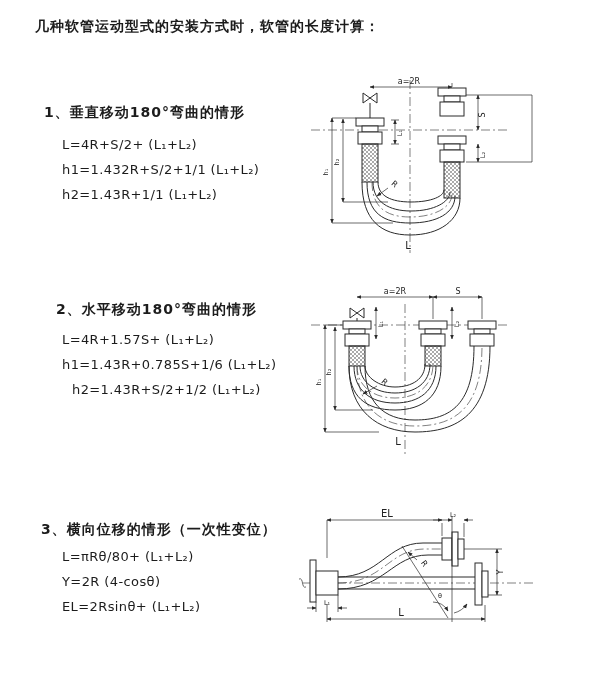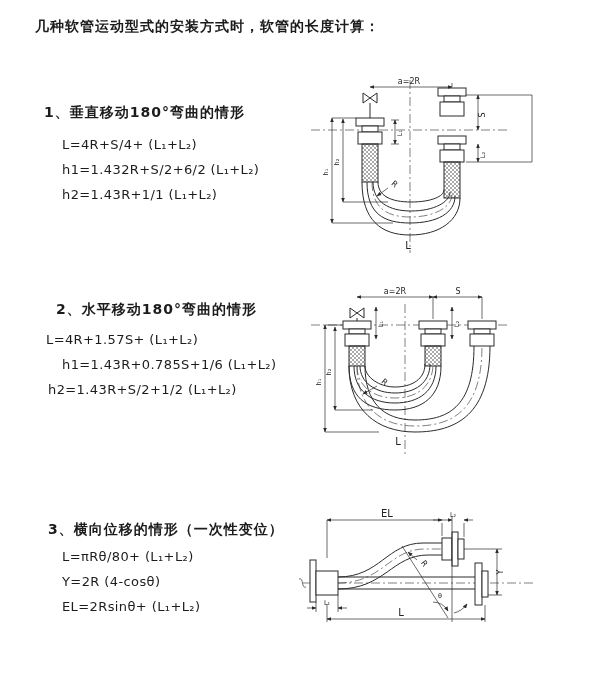--- a/index.html
+++ b/index.html
@@ -24,30 +24,30 @@
   svg .dlab{font-family:"DejaVu Sans",sans-serif;font-size:8px;fill:#222;}
   svg .dlab.small{font-size:6.5px;}
   svg .dlab.big{font-size:10px;}
 </style>
 </head>
 <body>
 
 <div class="abs title">几种软管运动型式的安装方式时，软管的长度计算：</div>
 
 <div class="abs sec-heading" style="left:44px;top:104px">1、垂直移动180°弯曲的情形</div>
-<div class="abs formula" style="left:62px;top:137px">L=4R+S/4+ (L₁+L₂)</div>
-<div class="abs formula" style="left:62px;top:162px">h1=1.432R+S/2+6/2 (L₁+L₂)</div>
+<div class="abs formula" style="left:62px;top:137px">L=4R+S/2+ (L₁+L₂)</div>
+<div class="abs formula" style="left:62px;top:162px">h1=1.432R+S/2+1/1 (L₁+L₂)</div>
 <div class="abs formula" style="left:62px;top:187px">h2=1.43R+1/1 (L₁+L₂)</div>
 
 <div class="abs sec-heading" style="left:56px;top:301px">2、水平移动180°弯曲的情形</div>
-<div class="abs formula" style="left:46px;top:332px">L=4R+1.57S+ (L₁+L₂)</div>
+<div class="abs formula" style="left:62px;top:332px">L=4R+1.57S+ (L₁+L₂)</div>
 <div class="abs formula" style="left:62px;top:357px">h1=1.43R+0.785S+1/6 (L₁+L₂)</div>
-<div class="abs formula" style="left:48px;top:382px">h2=1.43R+S/2+1/2 (L₁+L₂)</div>
-
-<div class="abs sec-heading" style="left:48px;top:521px">3、横向位移的情形（一次性变位）</div>
+<div class="abs formula" style="left:72px;top:382px">h2=1.43R+S/2+1/2 (L₁+L₂)</div>
+
+<div class="abs sec-heading" style="left:41px;top:521px">3、横向位移的情形（一次性变位）</div>
 <div class="abs formula" style="left:62px;top:549px">L=πRθ/80+ (L₁+L₂)</div>
 <div class="abs formula" style="left:62px;top:574px">Y=2R (4-cosθ)</div>
 <div class="abs formula" style="left:62px;top:599px">EL=2Rsinθ+ (L₁+L₂)</div>
 
 <svg style="left:295px;top:72px" width="300" height="185" viewBox="0 0 300 185">
   <defs>
     <pattern id="hzA" width="4" height="4" patternUnits="userSpaceOnUse">
       <path d="M0,0 L4,4 M4,0 L0,4" stroke="#555" stroke-width="0.5"></path>
     </pattern>
     <marker id="ah1" viewBox="0 0 10 10" refX="9" refY="5" markerWidth="7" markerHeight="7" orient="auto-start-reverse">

